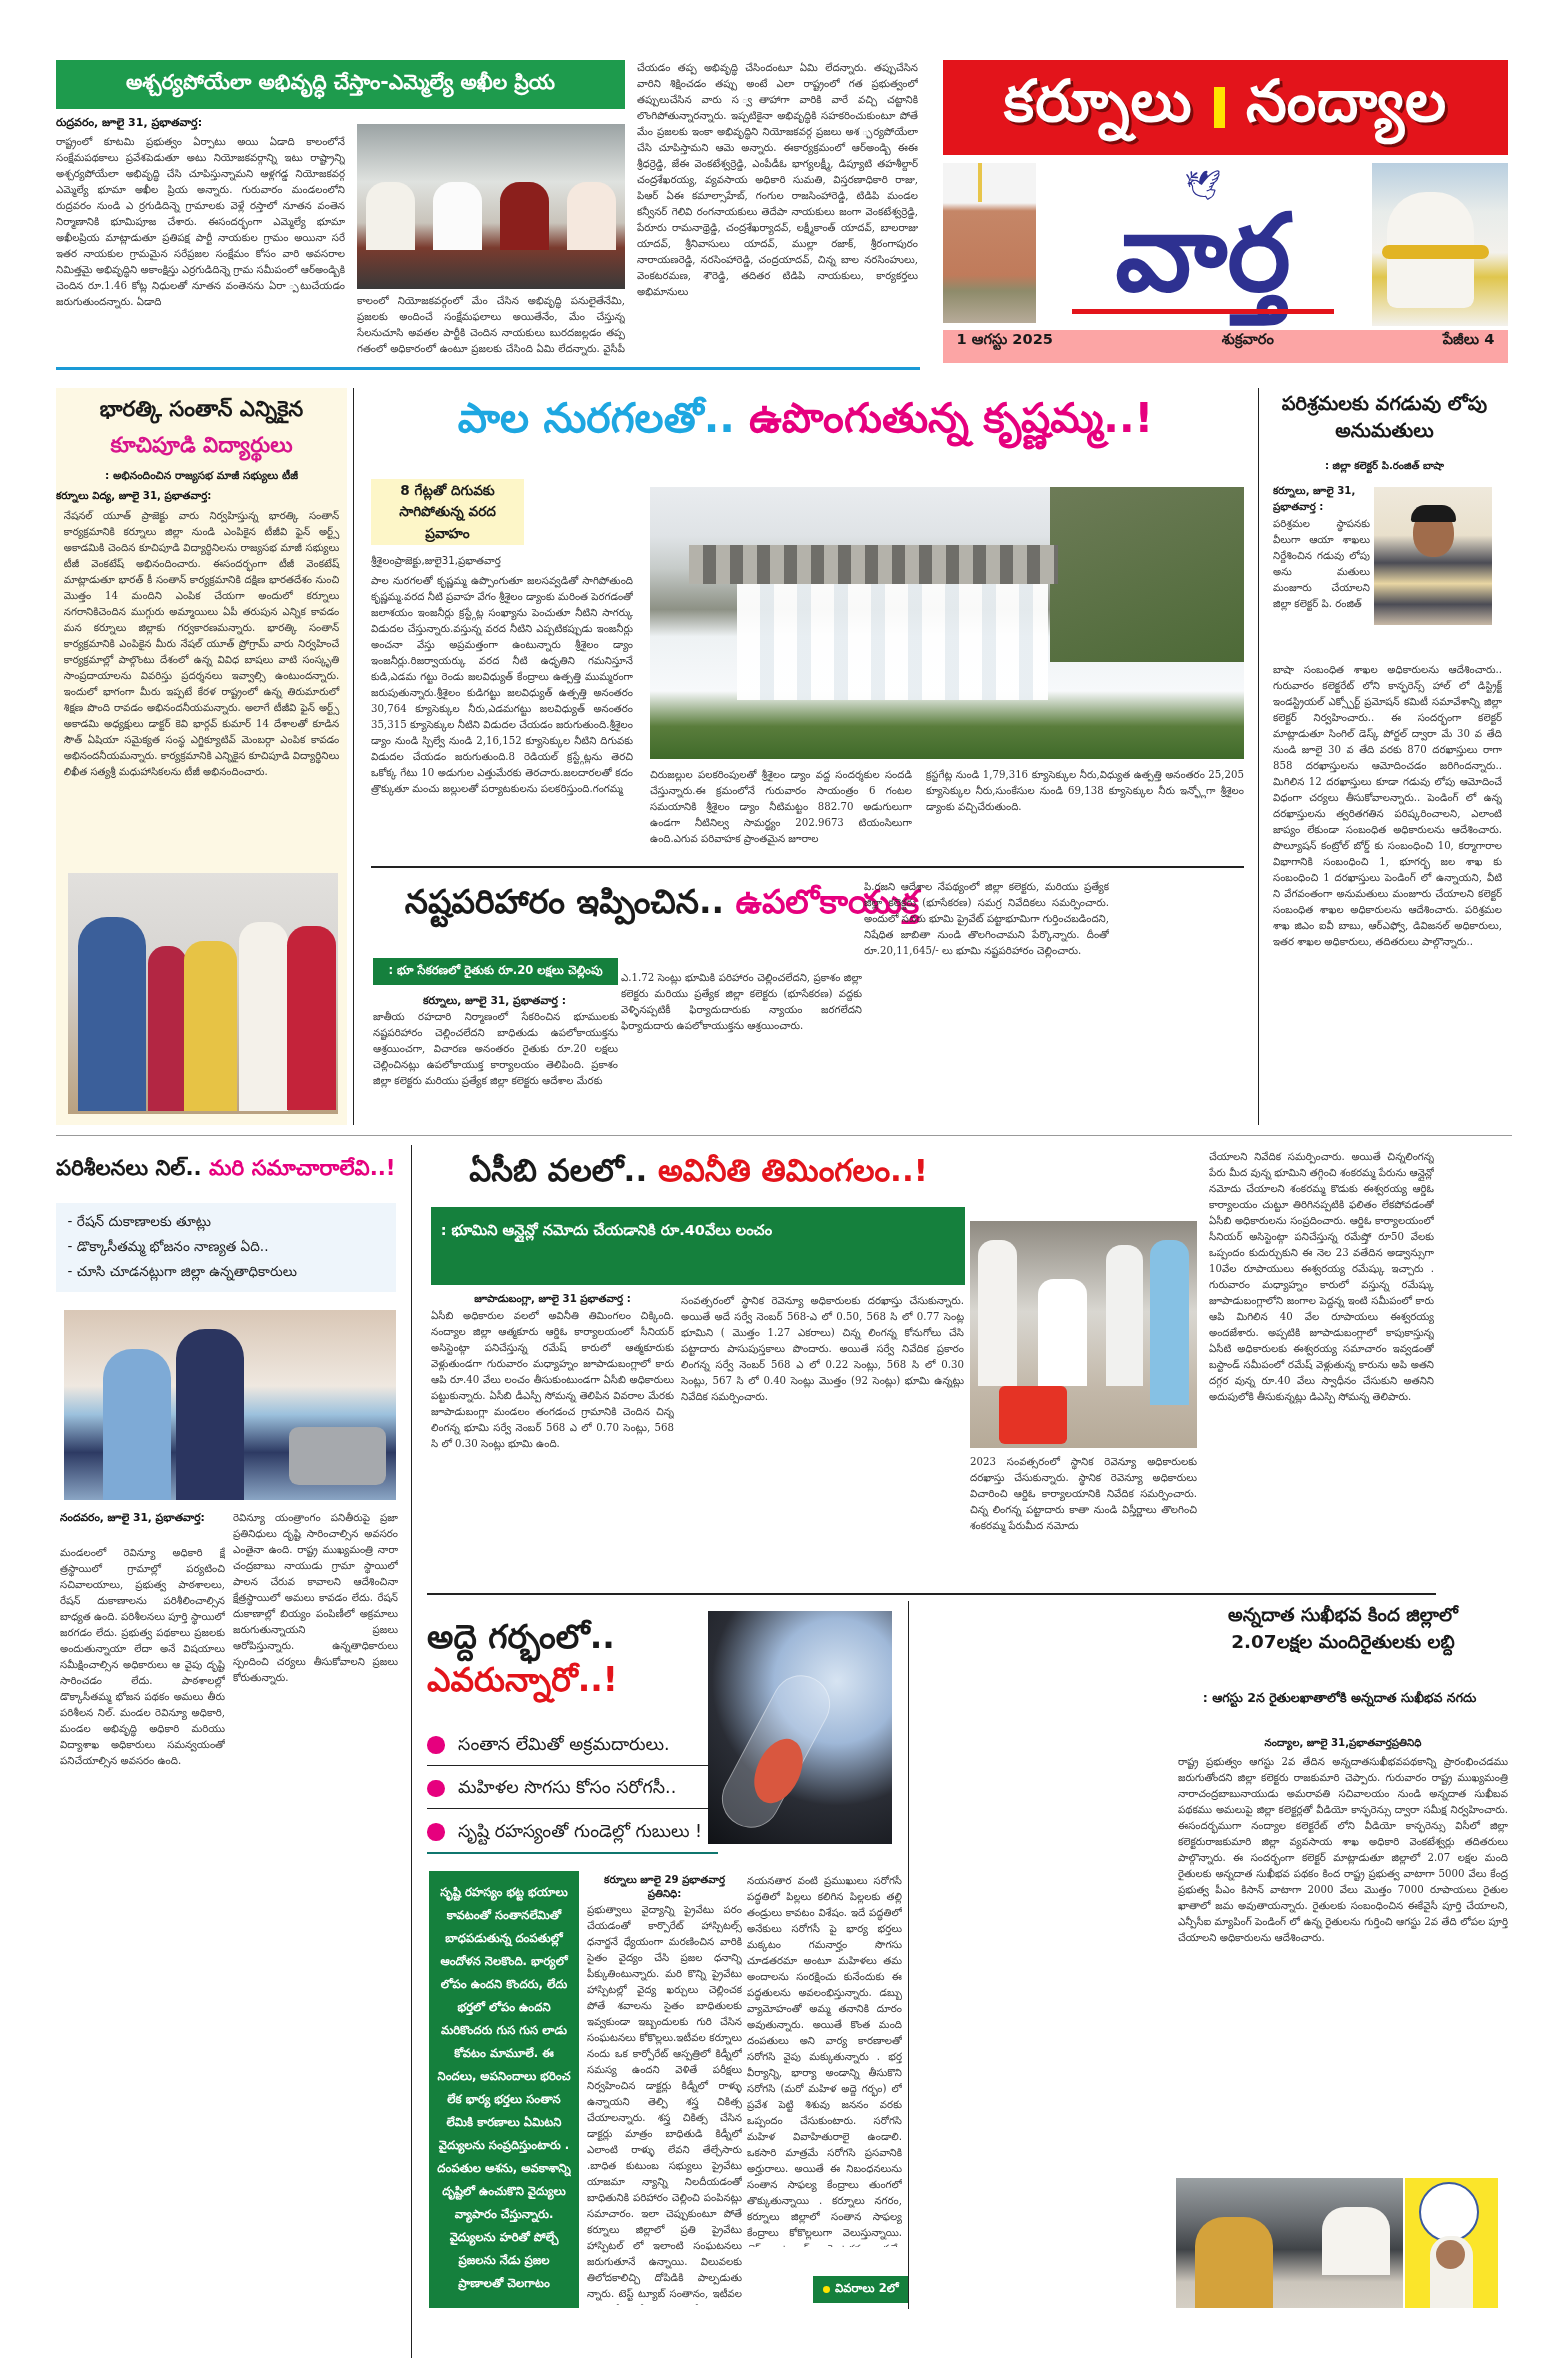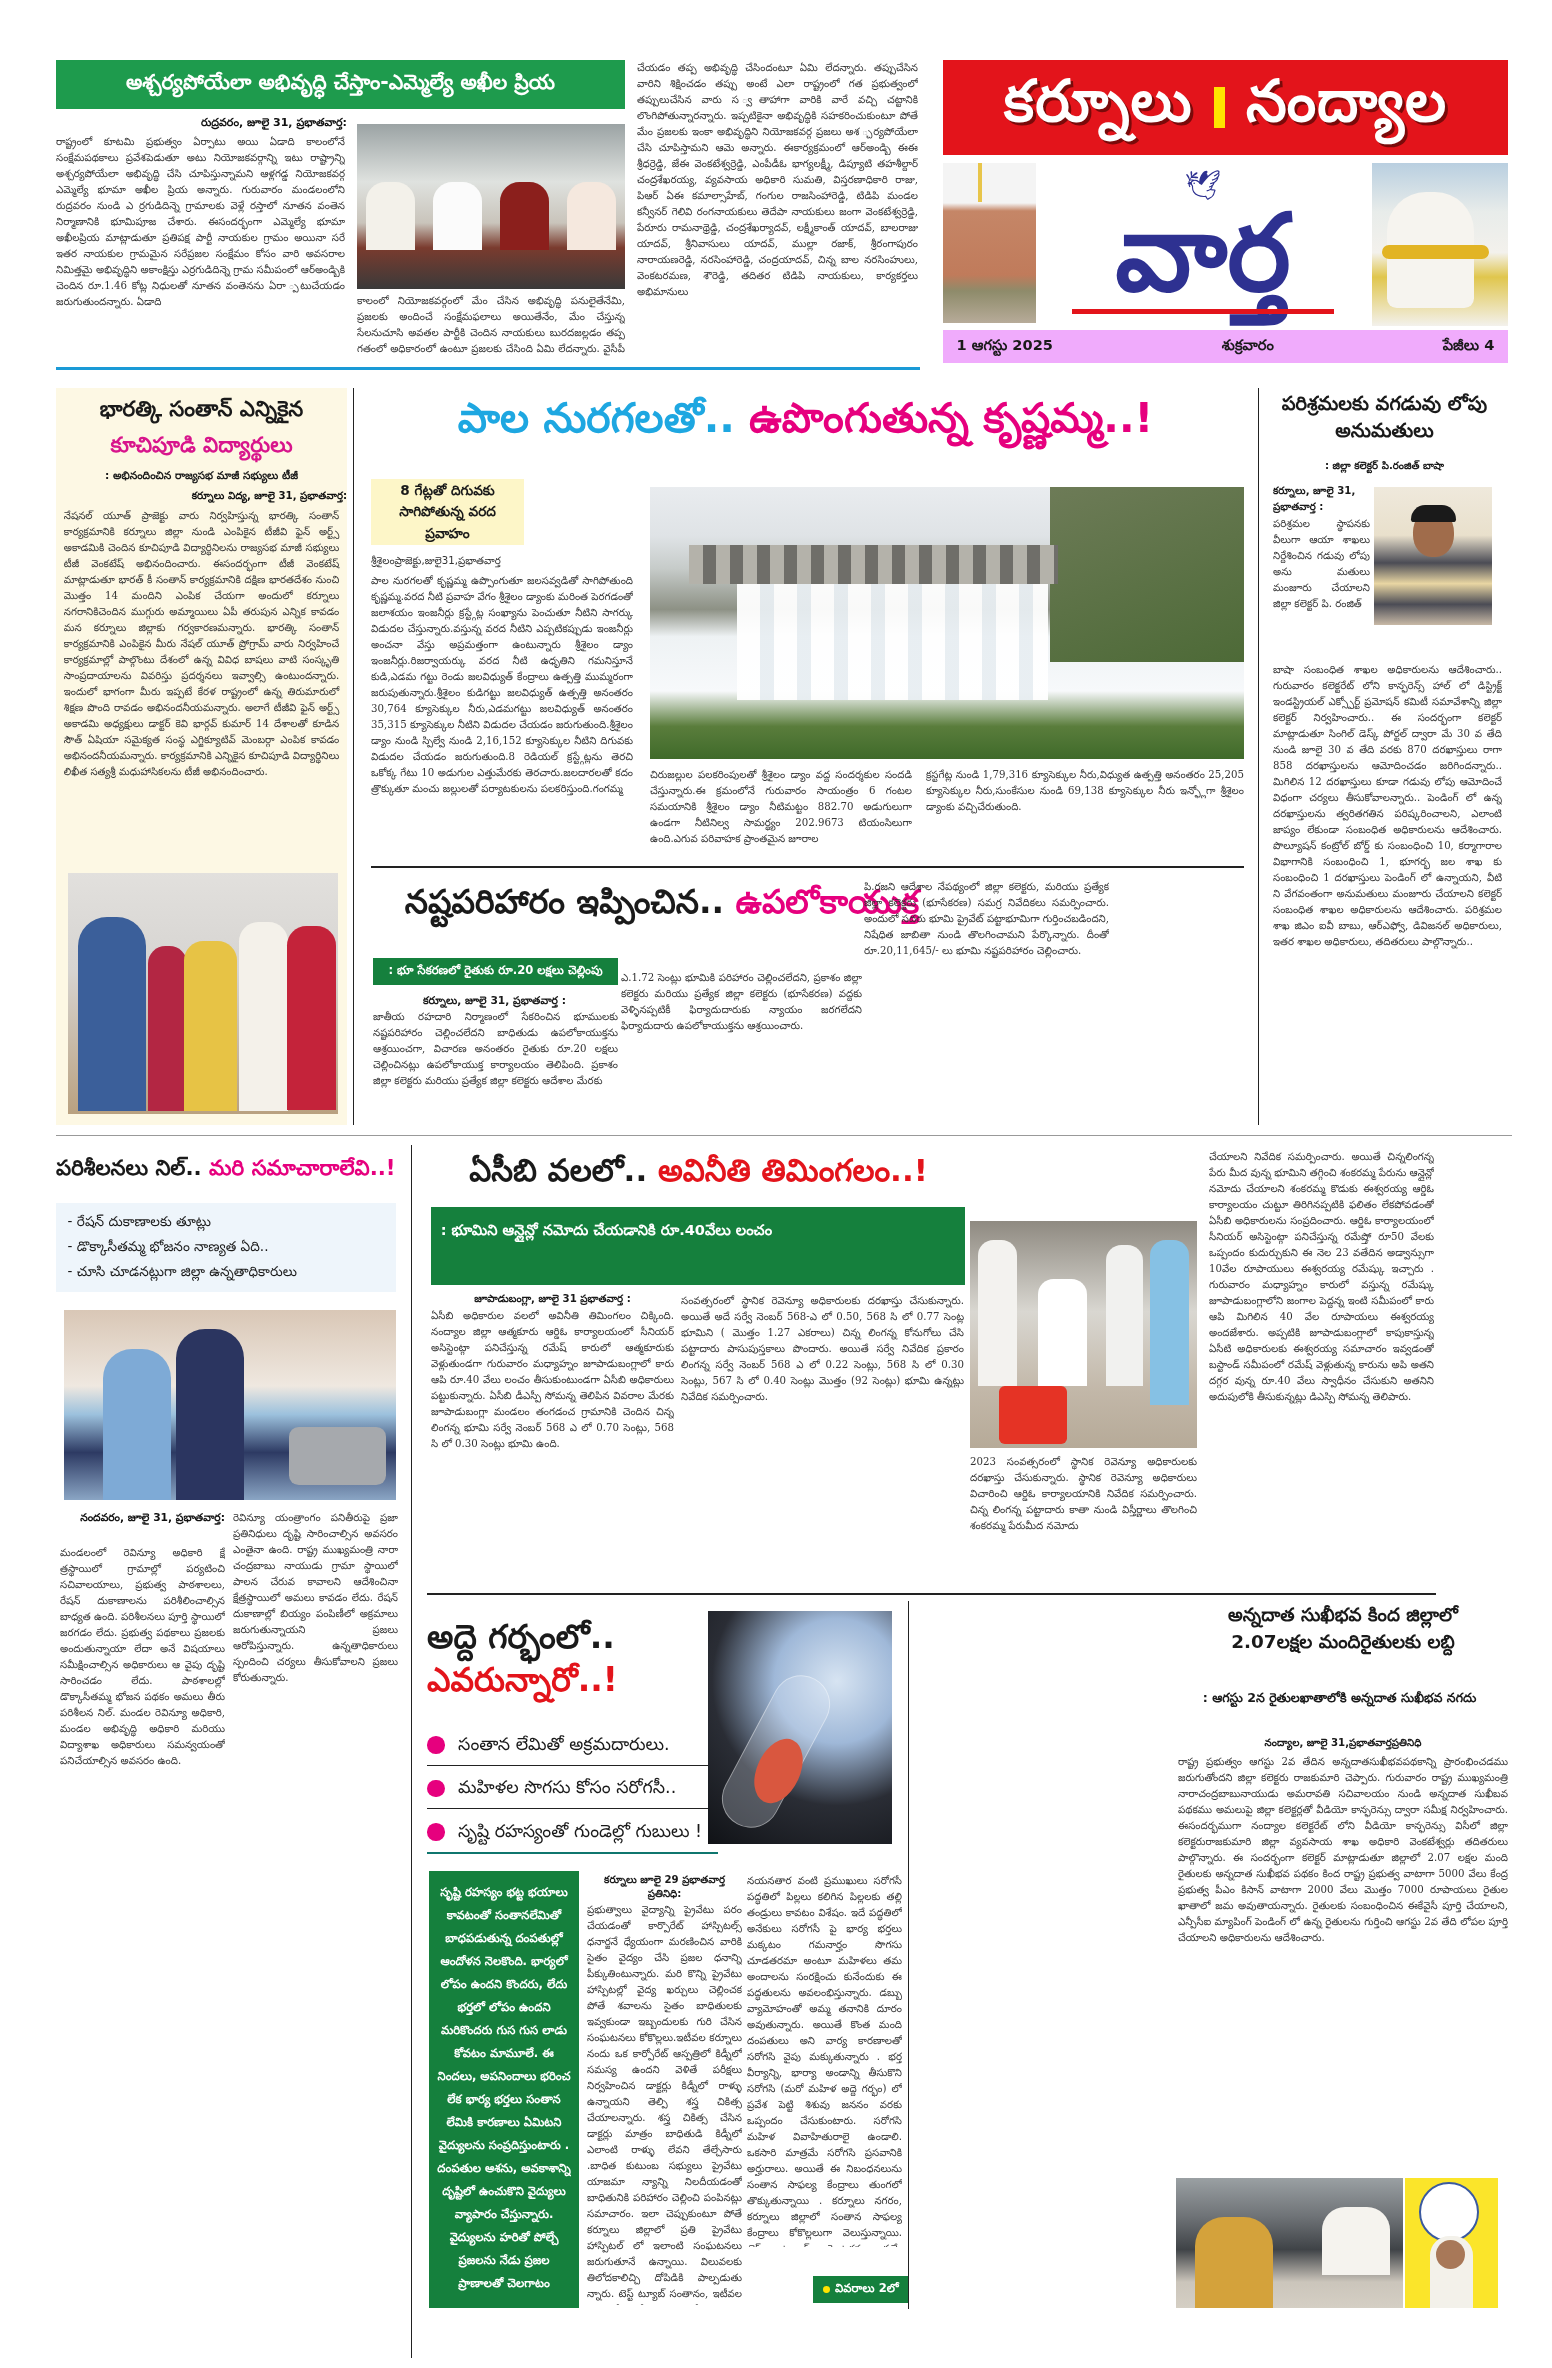--- a/index.html
+++ b/index.html
@@ -1,28 +1,28 @@
 <!DOCTYPE html>
 <html><head>
 <meta charset="utf-8">
 <style>
 *{box-sizing:border-box;margin:0;padding:0}
 body{width:1553px;height:2369px;background:#fff;font-family:"DejaVu Sans",sans-serif;color:#1a1a1a;position:relative;overflow:hidden}
 .abs{position:absolute}
 .body-text{font-family:"DejaVu Serif",serif;font-size:10.2px;line-height:16px;text-align:justify;color:#333;overflow:hidden}
-.dateline{font-weight:bold;font-size:11px;text-align:right;color:#111;display:block}
+.dateline{font-weight:bold;font-size:11px;text-align:left;color:#111;display:block}
 .photo{position:absolute;overflow:hidden}
 .rule{position:absolute;background:#222}
 .vrule{position:absolute;background:#222;width:1.9px}
 .hl{font-family:"DejaVu Sans",sans-serif;font-weight:bold}
 
 .mast-red{background:#e3141b;color:#fff;display:flex;align-items:center;justify-content:center;gap:21.3px;font-size:58px;font-weight:bold;letter-spacing:1px;text-shadow:2.9px 2.9px 0 #7a0a0a}
 .mast-bar{width:10.7px;height:41px;background:#ffe400;display:inline-block}
 .logo{color:#2e3191;font-size:146px;font-weight:900;line-height:1;text-align:center;font-family:"DejaVu Sans",sans-serif}
-.date-strip{background:#f0abfc;display:flex;justify-content:space-between;align-items:center;padding:0 13.6px;font-size:14.6px;font-weight:bold}
+.date-strip{background:#fca5a5;display:flex;justify-content:space-between;align-items:flex-start;padding:0 13.6px;font-size:14.6px;font-weight:bold}
 .bullet-pink{display:inline-block;width:17.5px;height:17.5px;border-radius:50%;background:#e6007e;margin-right:13.6px;vertical-align:middle}
 .dark-box{background:#15803d;color:#fff}
 </style>
 </head>
 <body>
 
 <div class="abs" style="left:56px;top:60px;width:569px;height:49px;background:#1e9b4d;color:#fff;display:flex;align-items:center;justify-content:center;">
   <span class="hl" style="font-size:20.4px;">అశ్చర్యపోయేలా అభివృద్ధి చేస్తాం-ఎమ్మెల్యే అఖీల ప్రియ</span>
 </div>
 <span class="abs dateline" style="left:56px;top:116px;width:291px;">రుద్రవరం, జూలై 31, ప్రభాతవార్త:</span>

